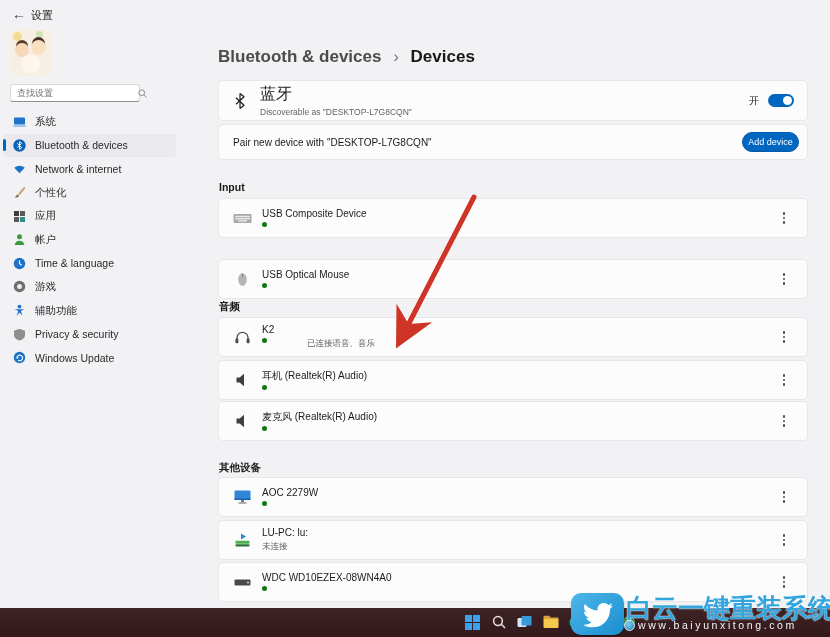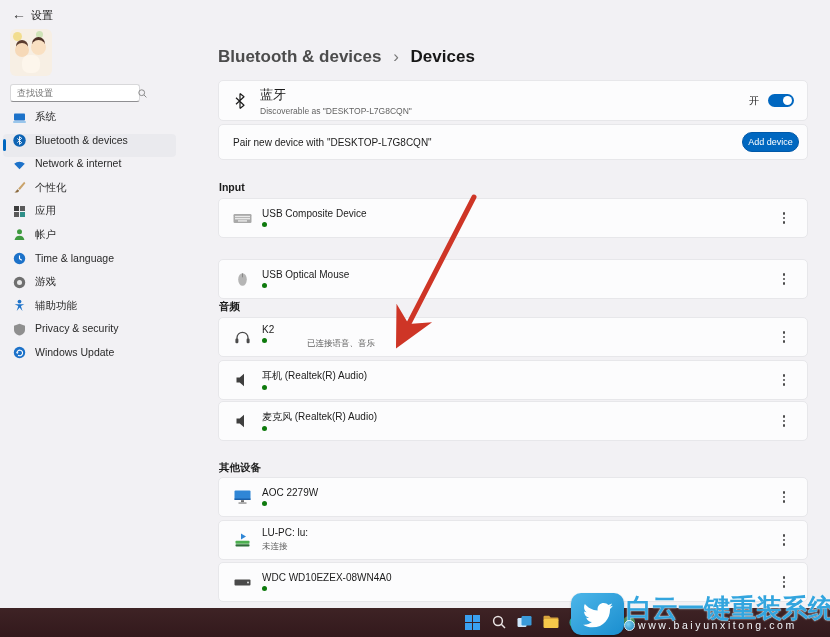--- a/index.html
+++ b/index.html
@@ -18,38 +18,38 @@
   .avatar .s1 { position:absolute; left:3px; top:3px; width:9px; height:9px; background:#f2dd8e; border-radius:50%; }
   .avatar .s2 { position:absolute; left:26px; top:2px; width:7px; height:7px; background:#cfe3b8; border-radius:50%; }
 
   
   .search-box { position:absolute; left:10px; top:84px; width:130px; height:18px; background:#fff; border:1px solid #d8d8da; border-bottom-color:#8f8f92; border-radius:3px; display:flex; align-items:center; }
   .search-box input { border:none; outline:none; flex:1; font-size:9px; color:#444; padding:0 4px 0 6px; background:transparent; font-family:inherit; }
   .search-box .mag { margin-right:5px; display:flex; }
 
   
   .nav { position:absolute; left:3px; top:110px; width:173px; }
-  .nav-item { position:relative; height:23.6px; display:flex; align-items:flex-start; padding-left:9px; border-radius:4px; cursor:pointer; }
+  .nav-item { position:relative; height:23.6px; display:flex; align-items:center; padding-left:9px; border-radius:4px; cursor:pointer; }
   .nav-item .nicon { width:14px; height:14px; display:flex; align-items:center; justify-content:center; flex:none; }
   .nav-item .nlabel { margin-left:9px; font-size:10.5px; color:#2a2a2a; white-space:nowrap; }
   .nav-item.selected { background:#eaeaee; }
   .nav-item.selected::before { content:""; position:absolute; left:0; top:5.5px; width:3px; height:12px; border-radius:2px; background:#0067c0; }
 
   
   .breadcrumb { position:absolute; left:218px; top:47px; font-size:17px; }
   .breadcrumb .parent { color:#4c4c4c; font-weight:600; cursor:pointer; }
   .breadcrumb .sep { color:#7a7a7a; margin:0 7px; font-weight:400; }
   .breadcrumb .current { color:#171717; font-weight:700; }
 
   .card { position:absolute; left:218px; width:590px; background:#fcfcfd; border:1px solid #e7e7ea; border-radius:5px; display:flex; align-items:center; }
   .bt-card { top:80px; height:41px; }
   .pair-card { top:124px; height:36px; }
 
   .bt-glyph { margin:0 13px 0 14px; display:flex; }
-  .bt-text .t { font-size:13px; color:#1b1b1b;font-family:Liberation Mono, monospace; }
+  .bt-text .t { font-size:16px; color:#1b1b1b;font-family:Liberation Mono, monospace; }
   .bt-text .s { font-size:8.5px; color:#636363; margin-top:2px; }
   .bt-right { margin-left:auto; display:flex; align-items:center; margin-right:13px; }
   .toggle-label { font-size:10px; margin-right:9px; color:#1b1b1b; }
   .toggle { width:26px; height:13px; border-radius:7px; background:#c8c8c8; position:relative; cursor:pointer; }
   .toggle.on { background:#0067c0; }
   .toggle .knob { position:absolute; top:2px; left:2px; width:9px; height:9px; border-radius:50%; background:#fff; }
   .toggle.on .knob { left:auto; right:2px; }
 
   .pair-card .pair-text { font-size:10px; color:#1b1b1b; margin-left:14px; }
   .add-device-btn { margin-left:auto; margin-right:8px; width:57px; height:20px; background:#0067c0; border:1px solid #0058a8; border-radius:10px; color:#fff; font-size:9px; display:flex; align-items:center; justify-content:center; cursor:pointer; font-family:inherit; }

